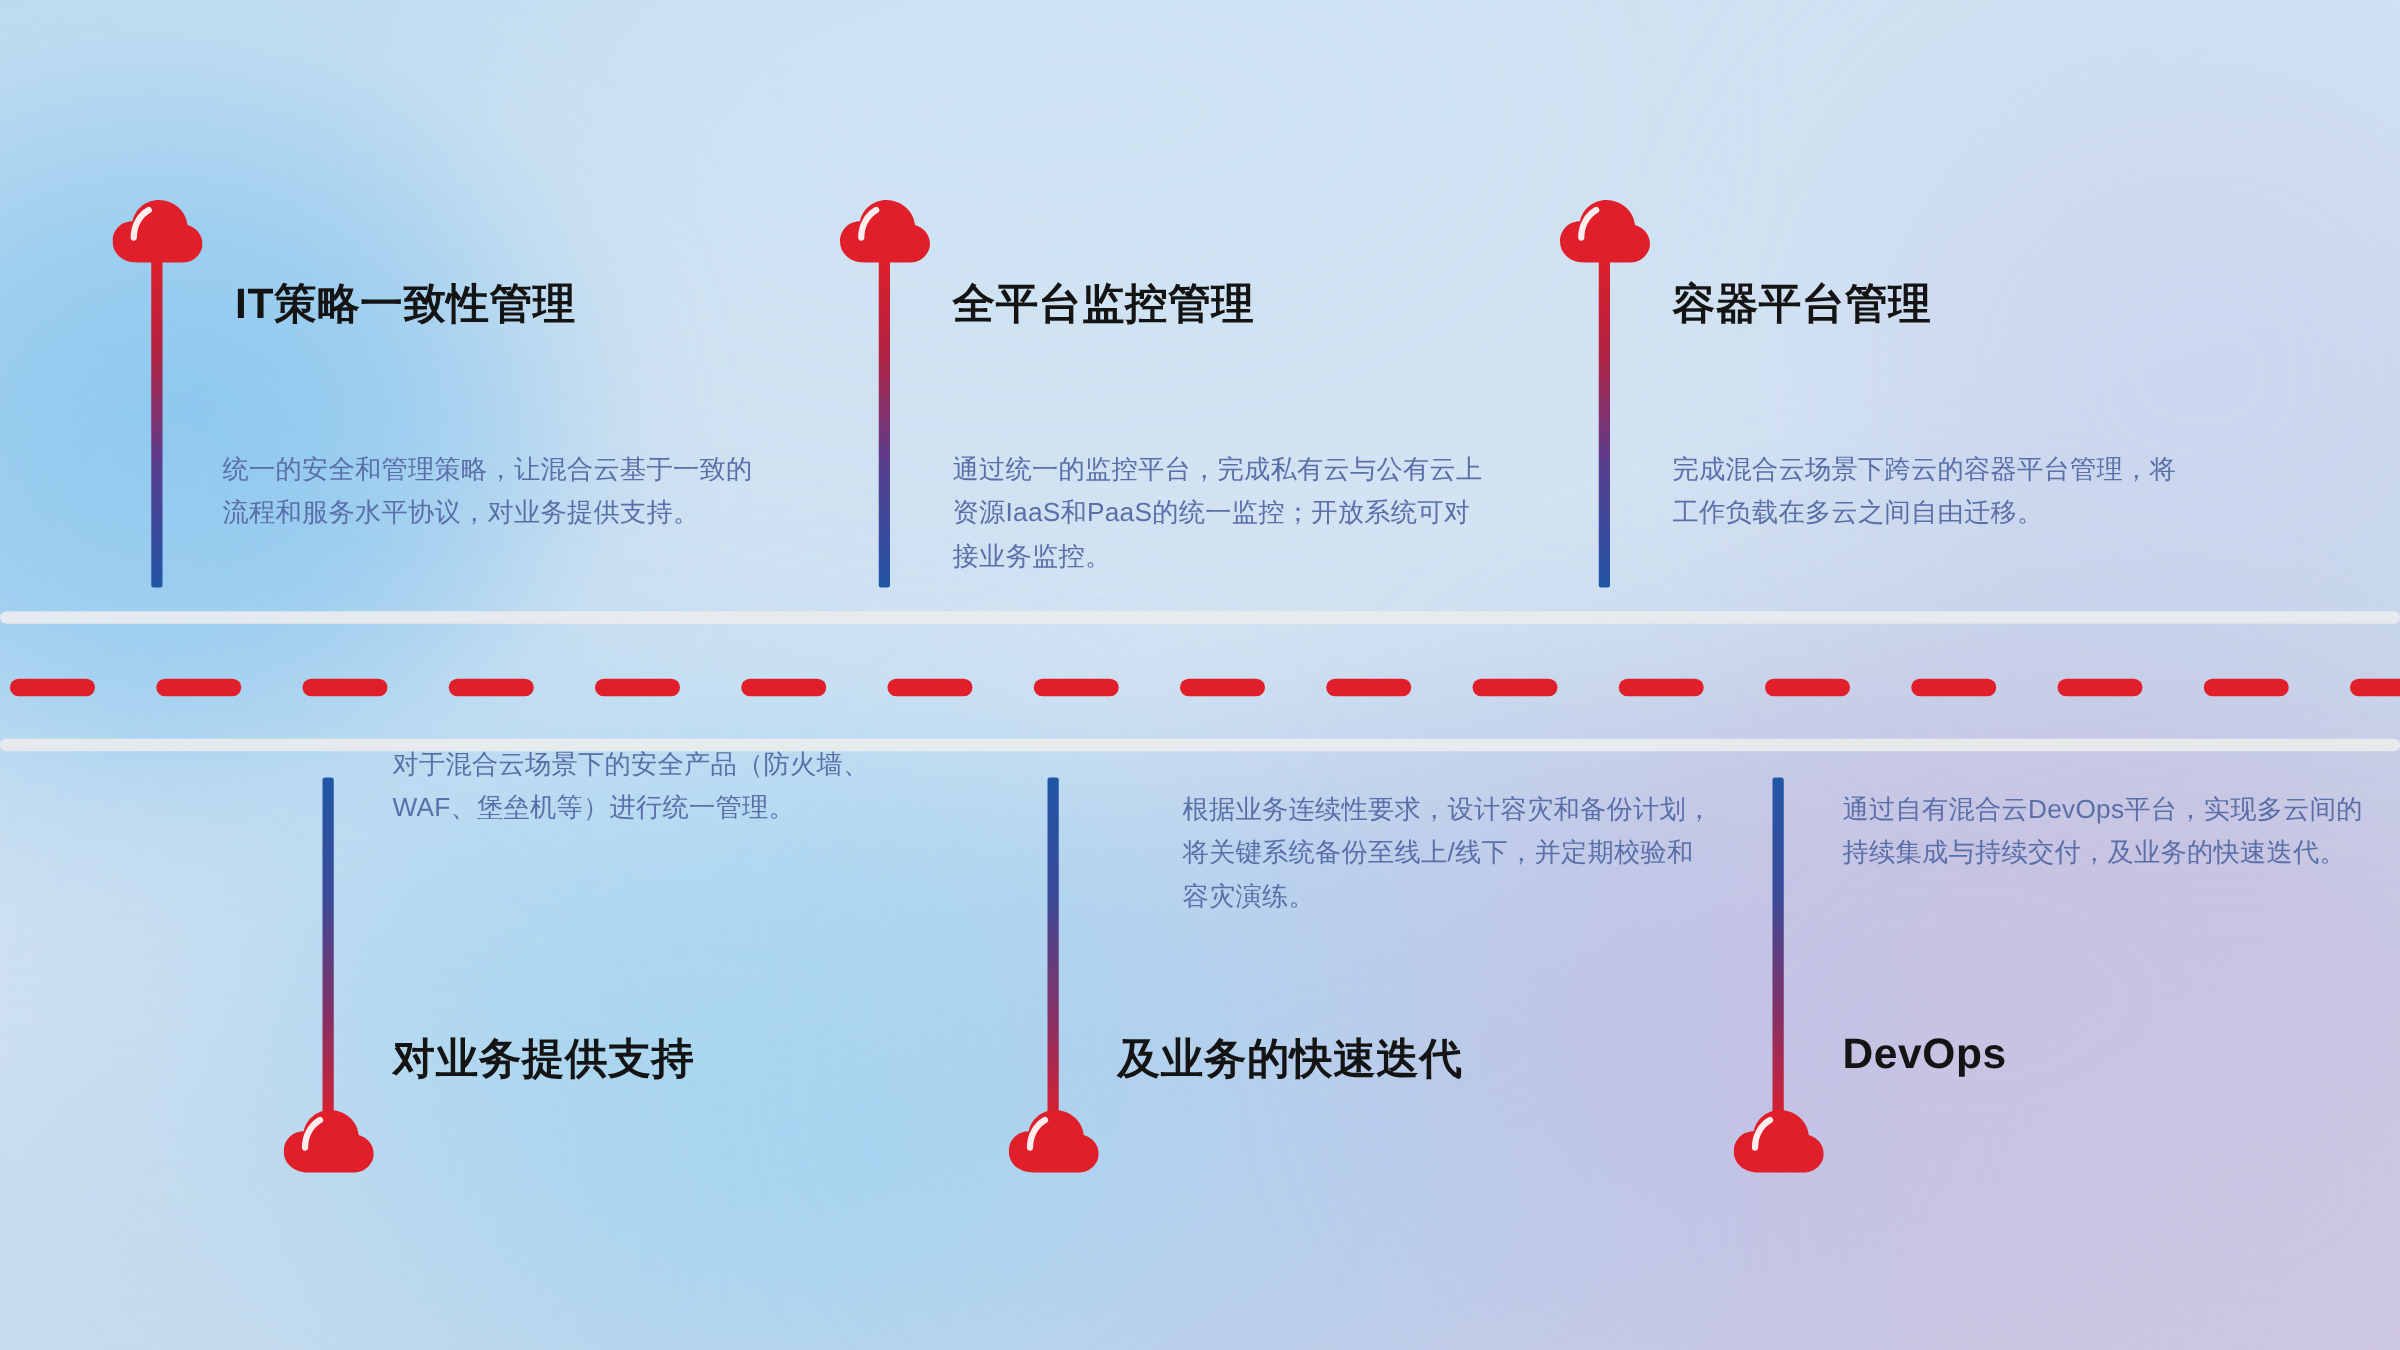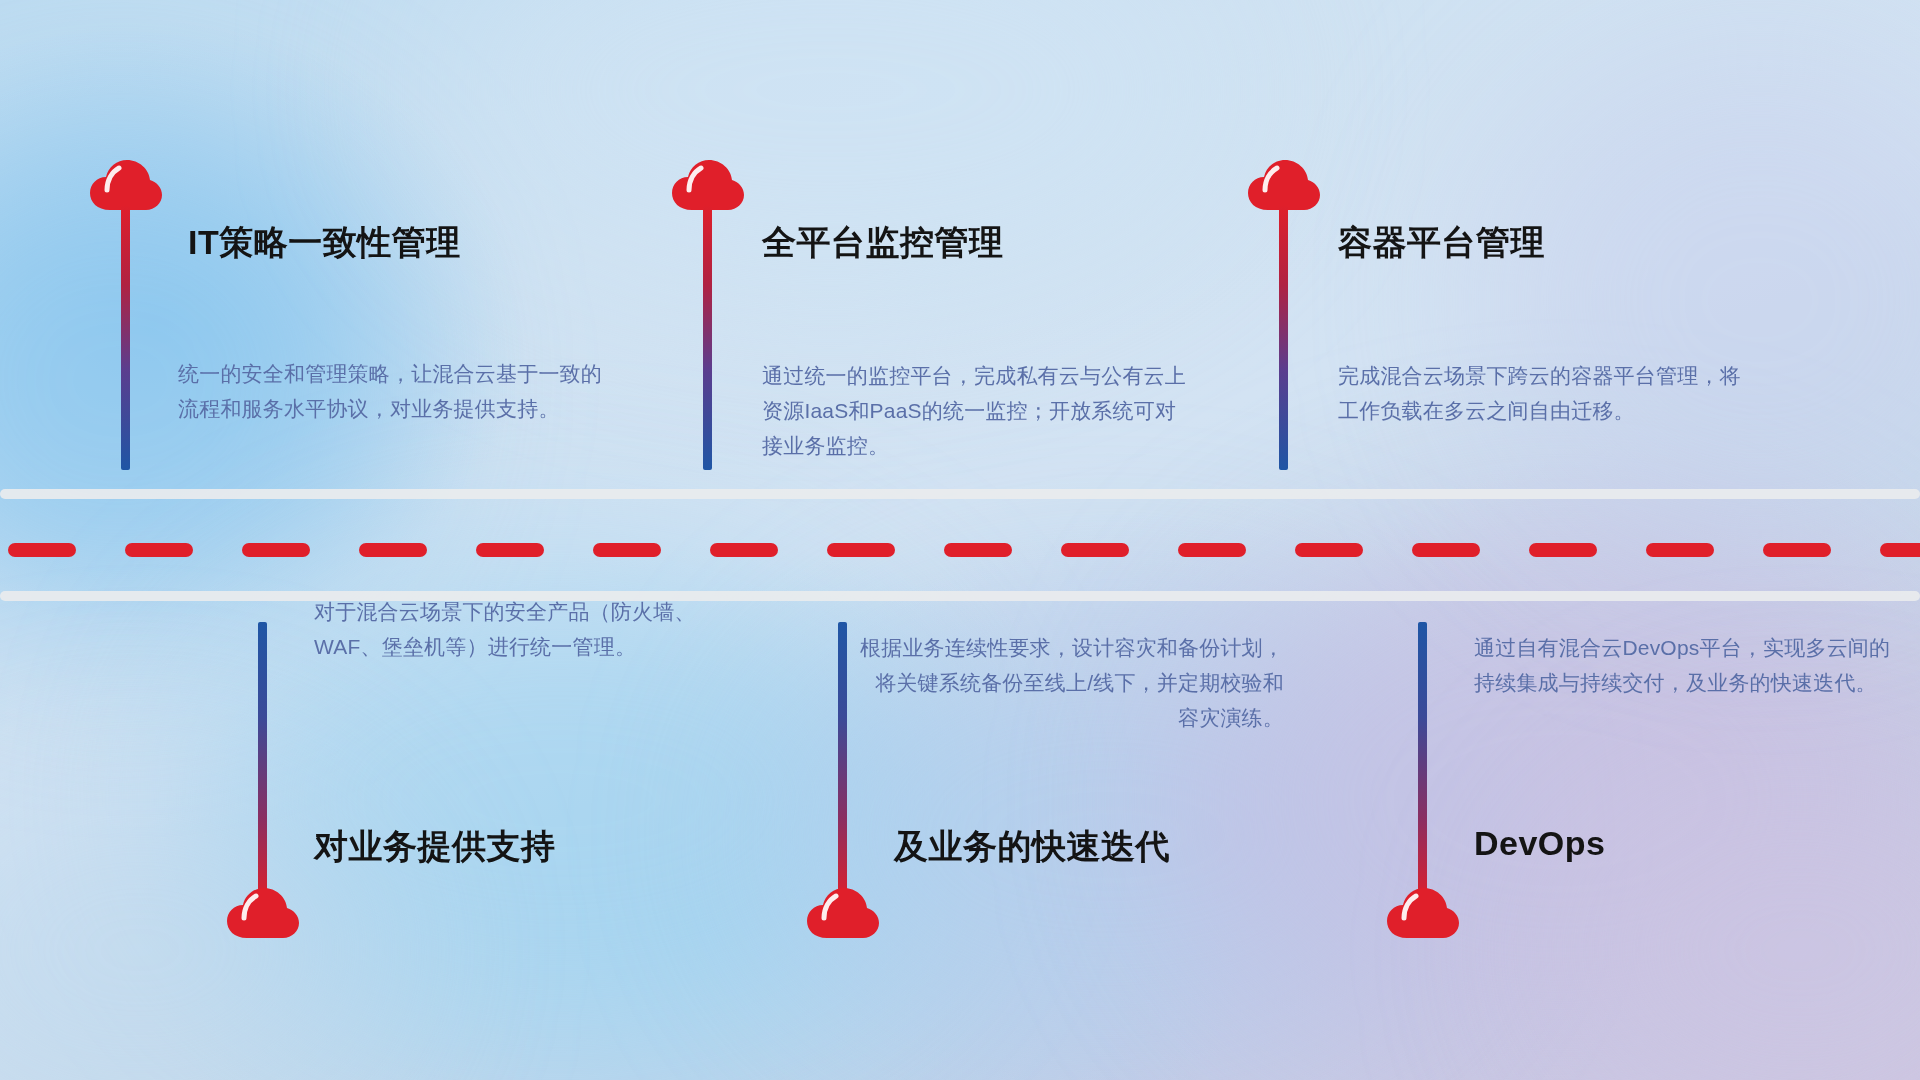--- a/index.html
+++ b/index.html
@@ -93,21 +93,21 @@
 
   <div class="col">
     <div class="cloud" style="left:90px; top:160px;">
       <svg viewBox="0 0 72 52" xmlns="http://www.w3.org/2000/svg">
         <path d="M20 50 C7 50 0 42 0 33 C0 24 7 17 16 17 C18 7 27 0 37 0 C49 0 59 9 60 20 C67 22 72 28 72 35 C72 43 65 50 56 50 Z" fill="#e01f2a"></path>
         <path d="M17 30 C17 20 22 12 29 8" stroke="#ffffff" stroke-width="5" stroke-linecap="round" fill="none" opacity="0.92"></path>
       </svg>
     </div>
     <div class="stem down" style="left:121px; top:205px; height:265px;"></div>
     <div class="title" style="left:188px; top:220px;">IT策略一致性管理</div>
-    <div class="desc" style="left:178px; top:358px;font-family:Liberation Mono, monospace;">统一的安全和管理策略，让混合云基于一致的流程和服务水平协议，对业务提供支持。</div>
+    <div class="desc" style="left:178px; top:358px;">统一的安全和管理策略，让混合云基于一致的流程和服务水平协议，对业务提供支持。</div>
   </div>
 
   <div class="col">
     <div class="cloud" style="left:672px; top:160px;">
       <svg viewBox="0 0 72 52" xmlns="http://www.w3.org/2000/svg">
         <path d="M20 50 C7 50 0 42 0 33 C0 24 7 17 16 17 C18 7 27 0 37 0 C49 0 59 9 60 20 C67 22 72 28 72 35 C72 43 65 50 56 50 Z" fill="#e01f2a"></path>
         <path d="M17 30 C17 20 22 12 29 8" stroke="#ffffff" stroke-width="5" stroke-linecap="round" fill="none" opacity="0.92"></path>
       </svg>
     </div>
     <div class="stem down" style="left:703px; top:205px; height:265px;"></div>
@@ -156,21 +156,21 @@
     <div class="cloud" style="left:227px; top:888px;">
       <svg viewBox="0 0 72 52" xmlns="http://www.w3.org/2000/svg">
         <path d="M20 50 C7 50 0 42 0 33 C0 24 7 17 16 17 C18 7 27 0 37 0 C49 0 59 9 60 20 C67 22 72 28 72 35 C72 43 65 50 56 50 Z" fill="#e01f2a"></path>
         <path d="M17 30 C17 20 22 12 29 8" stroke="#ffffff" stroke-width="5" stroke-linecap="round" fill="none" opacity="0.92"></path>
       </svg>
     </div>
   </div>
 
   <div class="col">
     <div class="stem up" style="left:838px; top:622px; height:280px;"></div>
-    <div class="desc" style="left:854px; top:630px;text-align:right;">根据业务连续性要求，设计容灾和备份计划，将关键系统备份至线上/线下，并定期校验和容灾演练。</div>
+    <div class="desc" style="left:946px; top:630px;">根据业务连续性要求，设计容灾和备份计划，将关键系统备份至线上/线下，并定期校验和容灾演练。</div>
     <div class="title" style="left:894px; top:824px;">及业务的快速迭代</div>
     <div class="cloud" style="left:807px; top:888px;">
       <svg viewBox="0 0 72 52" xmlns="http://www.w3.org/2000/svg">
         <path d="M20 50 C7 50 0 42 0 33 C0 24 7 17 16 17 C18 7 27 0 37 0 C49 0 59 9 60 20 C67 22 72 28 72 35 C72 43 65 50 56 50 Z" fill="#e01f2a"></path>
         <path d="M17 30 C17 20 22 12 29 8" stroke="#ffffff" stroke-width="5" stroke-linecap="round" fill="none" opacity="0.92"></path>
       </svg>
     </div>
   </div>
 
   <div class="col">

